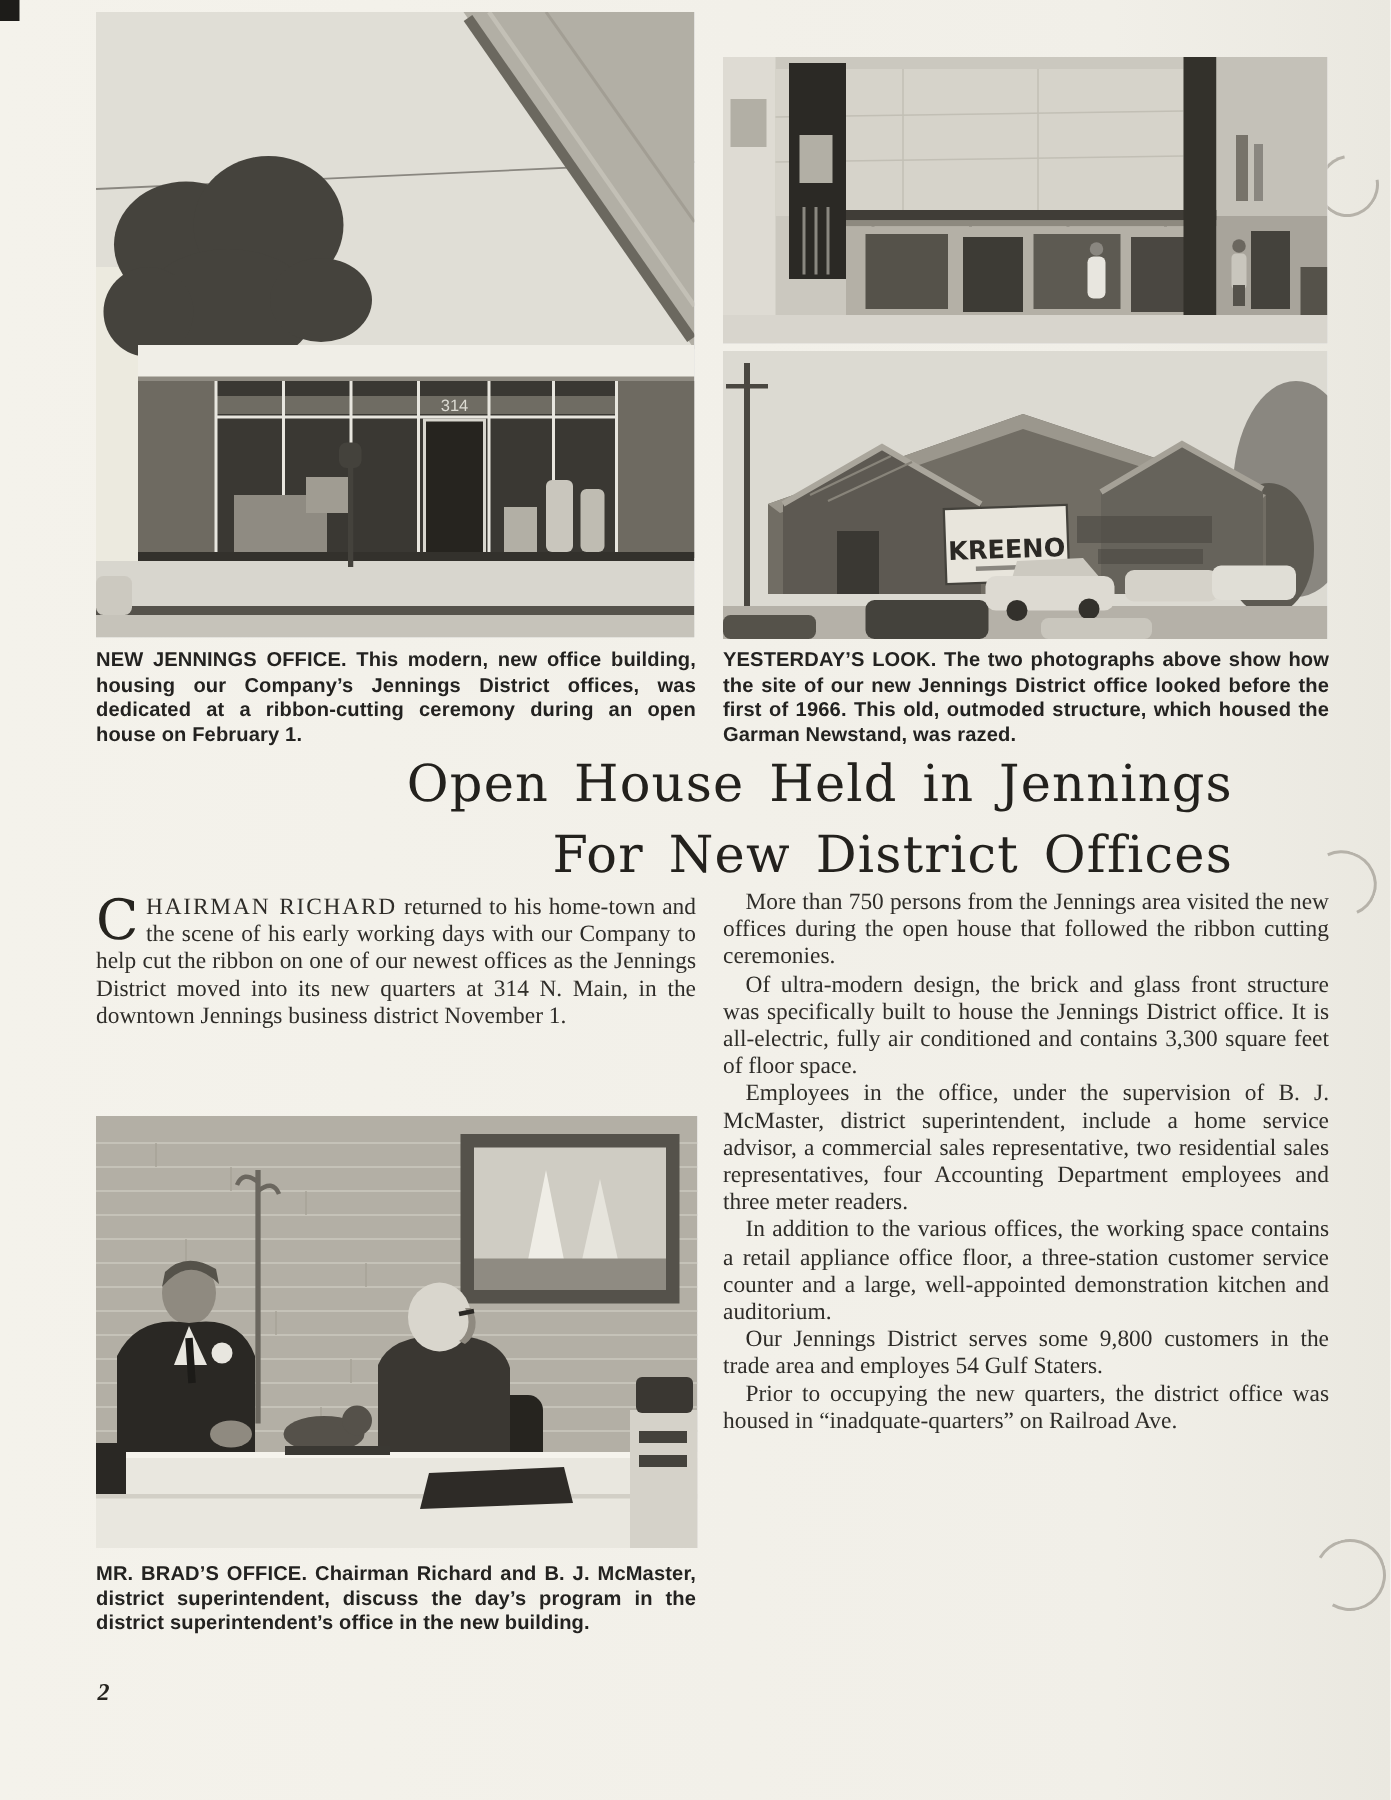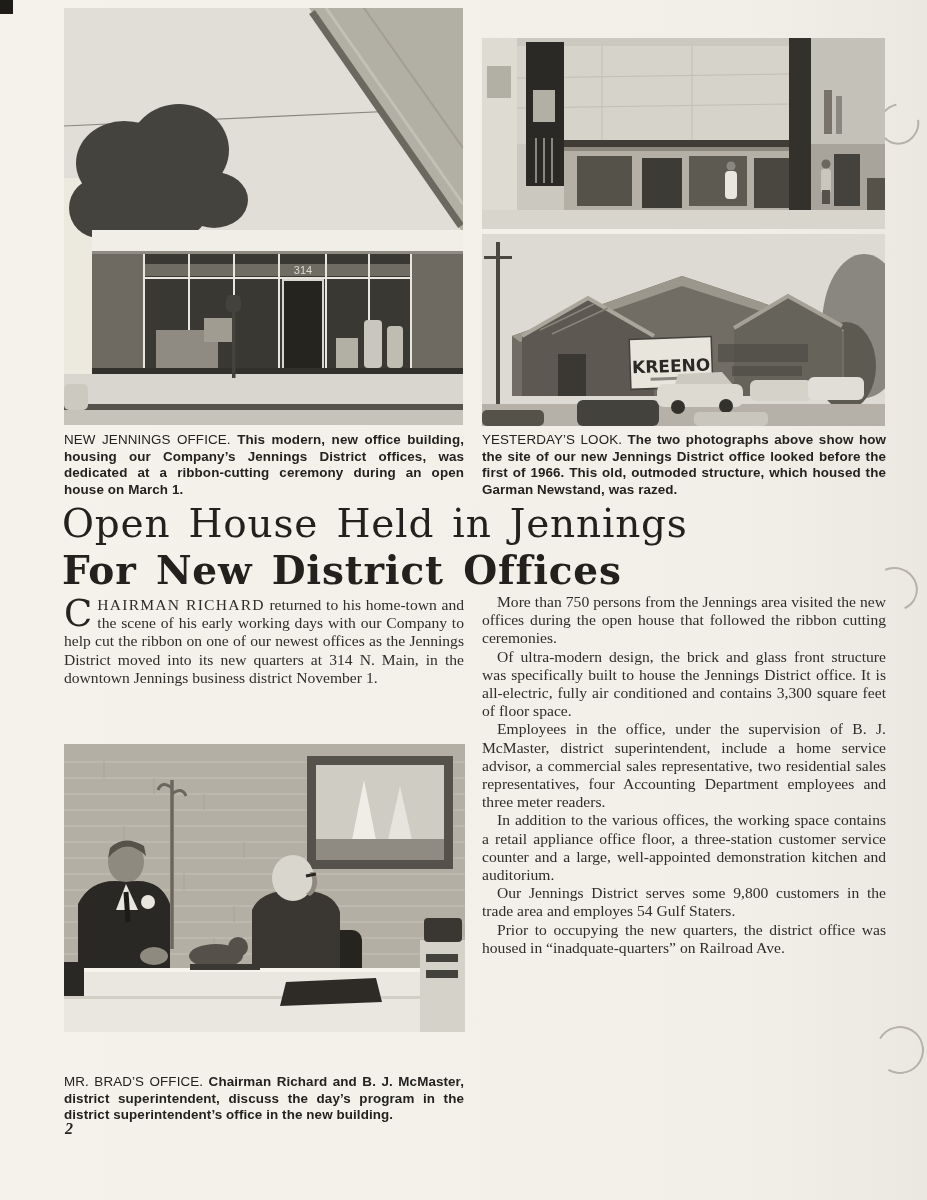--- a/index.html
+++ b/index.html
@@ -12,28 +12,28 @@
   
   .photo{position:absolute;overflow:hidden;background:#e5e5e5;}
   .photo svg{display:block;}
   
   .caption{
     position:absolute;
     font-family:"Liberation Sans","DejaVu Sans",sans-serif;
     font-size:13.4px;line-height:16.6px;letter-spacing:0.1px;
     color:#232220;text-align:justify;font-weight:700;
   }
-  .caption .cap-lead{font-weight:400;}
+  .caption .cap-lead{font-weight:700;}
   .caption .cap-rest{font-weight:700;}
   
   .headline{
     position:absolute;left:62px;top:500px;width:760px;
     font-family:"DejaVu Serif","Liberation Serif",serif;
-    font-size:39px;line-height:47px;font-weight:400;
-    letter-spacing:0.8px;word-spacing:5px;color:#23211d;
+    font-size:34px;line-height:47px;font-weight:400;
+    letter-spacing:0.8px;word-spacing:5px;color:#23211d;text-align:right;
   }
   
   .col{position:absolute;font-size:15.6px;line-height:18.2px;text-align:justify;color:#2f2d29;}
   .col p{margin:0;text-indent:15px;}
   .col p.first{text-indent:0;}
   .dropcap{
     float:left;font-size:37px;line-height:31px;padding:2px 5px 0 0;
     font-family:"DejaVu Serif",serif;color:#26241f;
   }
   .leadcaps{letter-spacing:1.2px;}
@@ -219,31 +219,31 @@
       <circle cx="244" cy="172" r="7" fill="#33312c"></circle>
       <rect x="268" y="146" width="62" height="21" rx="6" fill="#d5d2c9"></rect>
       <rect x="326" y="143" width="56" height="23" rx="6" fill="#e0ded6"></rect>
       <rect x="212" y="178" width="74" height="14" rx="5" fill="#c9c6bd"></rect>
     </g>
   </svg>
 </div>
 
 <div class="caption" style="left:64px;top:432px;width:400px;">
   <span class="cap-lead">NEW JENNINGS OFFICE.</span>
-  <span class="cap-rest">This modern, new office building, housing our Company’s Jennings District offices, was dedicated at a ribbon-cutting ceremony during an open house on March 1.</span>
+  <span class="cap-rest">This modern, new office building, housing our Company’s Jennings District offices, was dedicated at a ribbon-cutting ceremony during an open house on February 1.</span>
 </div>
 
 <div class="caption" style="left:482px;top:432px;width:404px;">
   <span class="cap-lead">YESTERDAY’S LOOK.</span>
   <span class="cap-rest">The two photographs above show how the site of our new Jennings District office looked before the first of 1966. This old, outmoded structure, which housed the Garman Newstand, was razed.</span>
 </div>
 
 <h1 class="headline" style="margin:0;">
   <span style="display:block;">Open House Held in Jennings</span>
-  <span style="display:block;font-weight:bold;">For New District Offices</span>
+  <span style="display:block;">For New District Offices</span>
 </h1>
 
 <div class="col" style="left:64px;top:596px;width:400px;">
   <p class="first">
     <span class="dropcap">C</span><span class="leadcaps">HAIRMAN RICHARD</span>
     <span>returned to his home-town and the scene of his early working days with our Company to help cut the ribbon on one of our newest offices as the Jennings District moved into its new quarters at 314 N. Main, in the downtown Jennings business district November 1.</span>
   </p>
 </div>
 
 <div class="col" style="left:482px;top:593px;width:404px;">
@@ -319,18 +319,18 @@
 
     <polygon points="222,238 312,234 318,258 216,262" fill="#2e2b27"></polygon>
 
     <rect x="356" y="196" width="45" height="92" fill="#d5d2c9"></rect>
     <rect x="362" y="210" width="32" height="8" fill="#44423c"></rect>
     <rect x="362" y="226" width="32" height="8" fill="#44423c"></rect>
     <rect x="360" y="174" width="38" height="24" rx="4" fill="#3a3732"></rect>
   </svg>
 </div>
 
-<div class="caption" style="left:64px;top:1074px;width:400px;">
+<div class="caption" style="left:64px;top:1041px;width:400px;">
   <span class="cap-lead">MR. BRAD’S OFFICE.</span>
   <span class="cap-rest">Chairman Richard and B. J. McMaster, district superintendent, discuss the day’s program in the district superintendent’s office in the new building.</span>
 </div>
 
 <div class="pagenum">2</div>
 
 </body></html>

